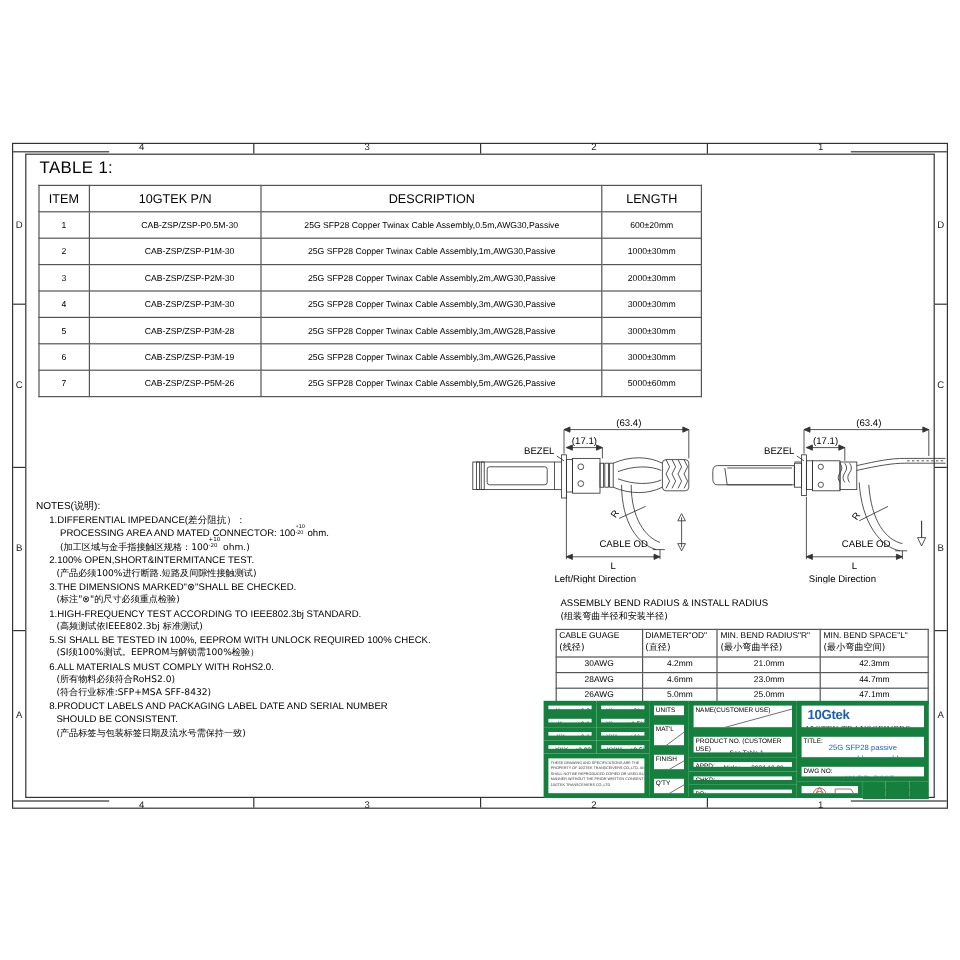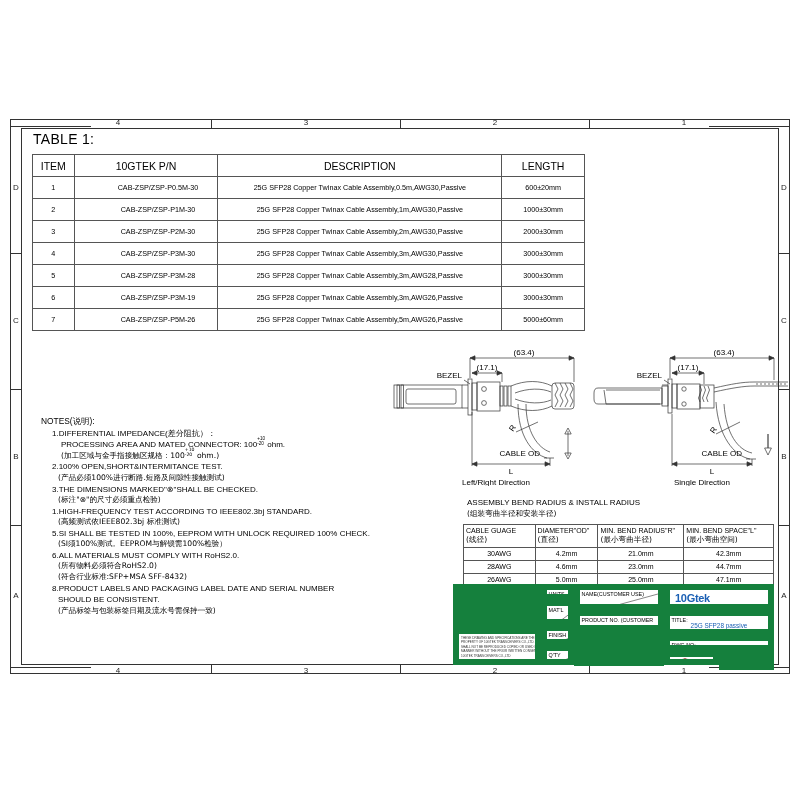--- a/index.html
+++ b/index.html
@@ -73,21 +73,21 @@
   }
   table.t1 th { font-size: 10.5px; }
   table.t1 td.c-item { width: 44px; }
   table.t1 td.c-pn   { width: 150px; padding-left: 24px; }
   table.t1 td.c-desc { width: 295px; }
   table.t1 td.c-len  { width: 89px; }
 
   
   .notes {
     position: absolute;
-    left: 41px; top: 416px;
+    left: 30px; top: 416px;
     width: 400px;
     font-size: 8px;
     line-height: 1.42;
   }
   .notes .hdr { font-size: 8.4px; }
   .notes .ln { white-space: nowrap; }
   .notes .ind1 { padding-left: 11px; }
   .notes .ind2 { padding-left: 20px; }
   .notes .ind3 { padding-left: 17px; }
   .cn { font-family: "DejaVu Sans", sans-serif; font-size: 7.6px; }
@@ -131,21 +131,21 @@
   }
   table.t2 td.w1 { width: 72px; }
   table.t2 td.w2 { width: 63px; }
   table.t2 td.w3 { width: 86px; }
   table.t2 td.w4 { width: 90px; }
 
   
   .tb { position: absolute; left: 453px; top: 584px; width: 321px; height: 81px; }
   .tb .cell {
     position: absolute;
-    border: 6px solid #15803d;
+    border: 4px solid #15803d;
     font-size: 5.6px;
     overflow: hidden;
     line-height: 1.25;
   }
   .tb .lbl { position: absolute; left: 1.5px; top: 1px; font-size: 5.4px; }
   .tb .val { position: absolute; font-size: 5.4px; }
   .tb .diag { position: absolute; left:0; top:0; width:100%; height:100%; }
 
   .brand {
     position: absolute;

